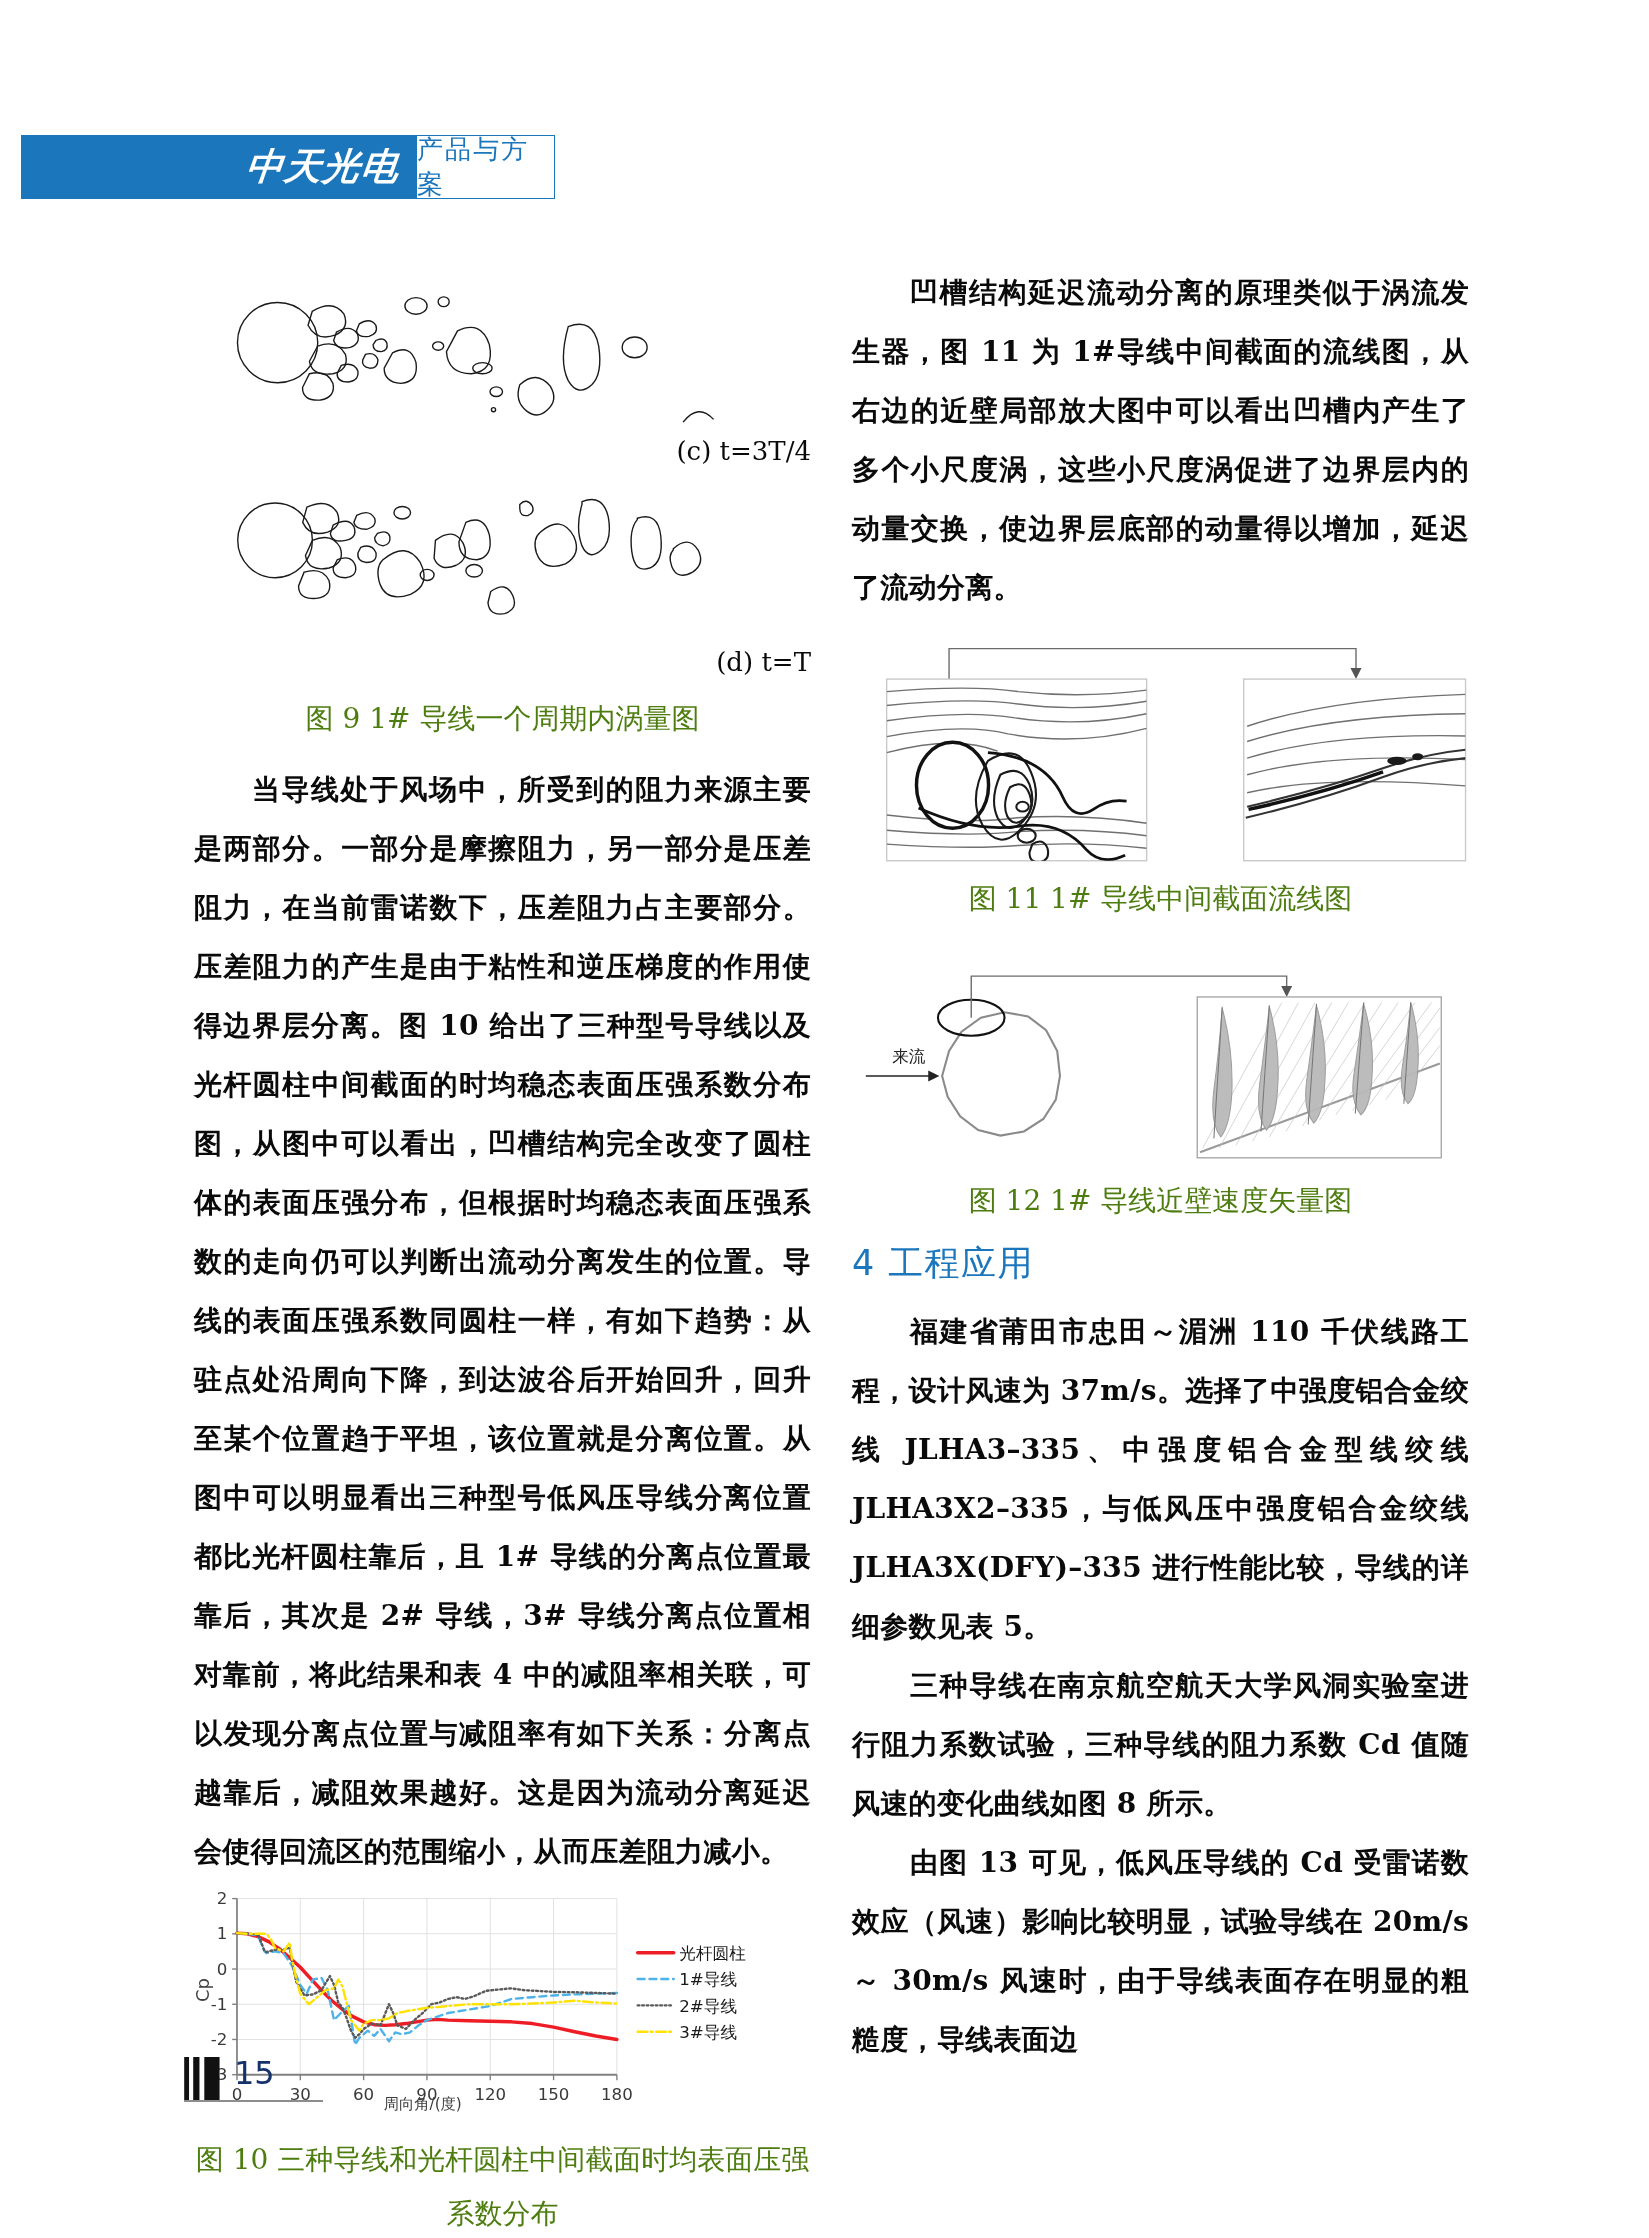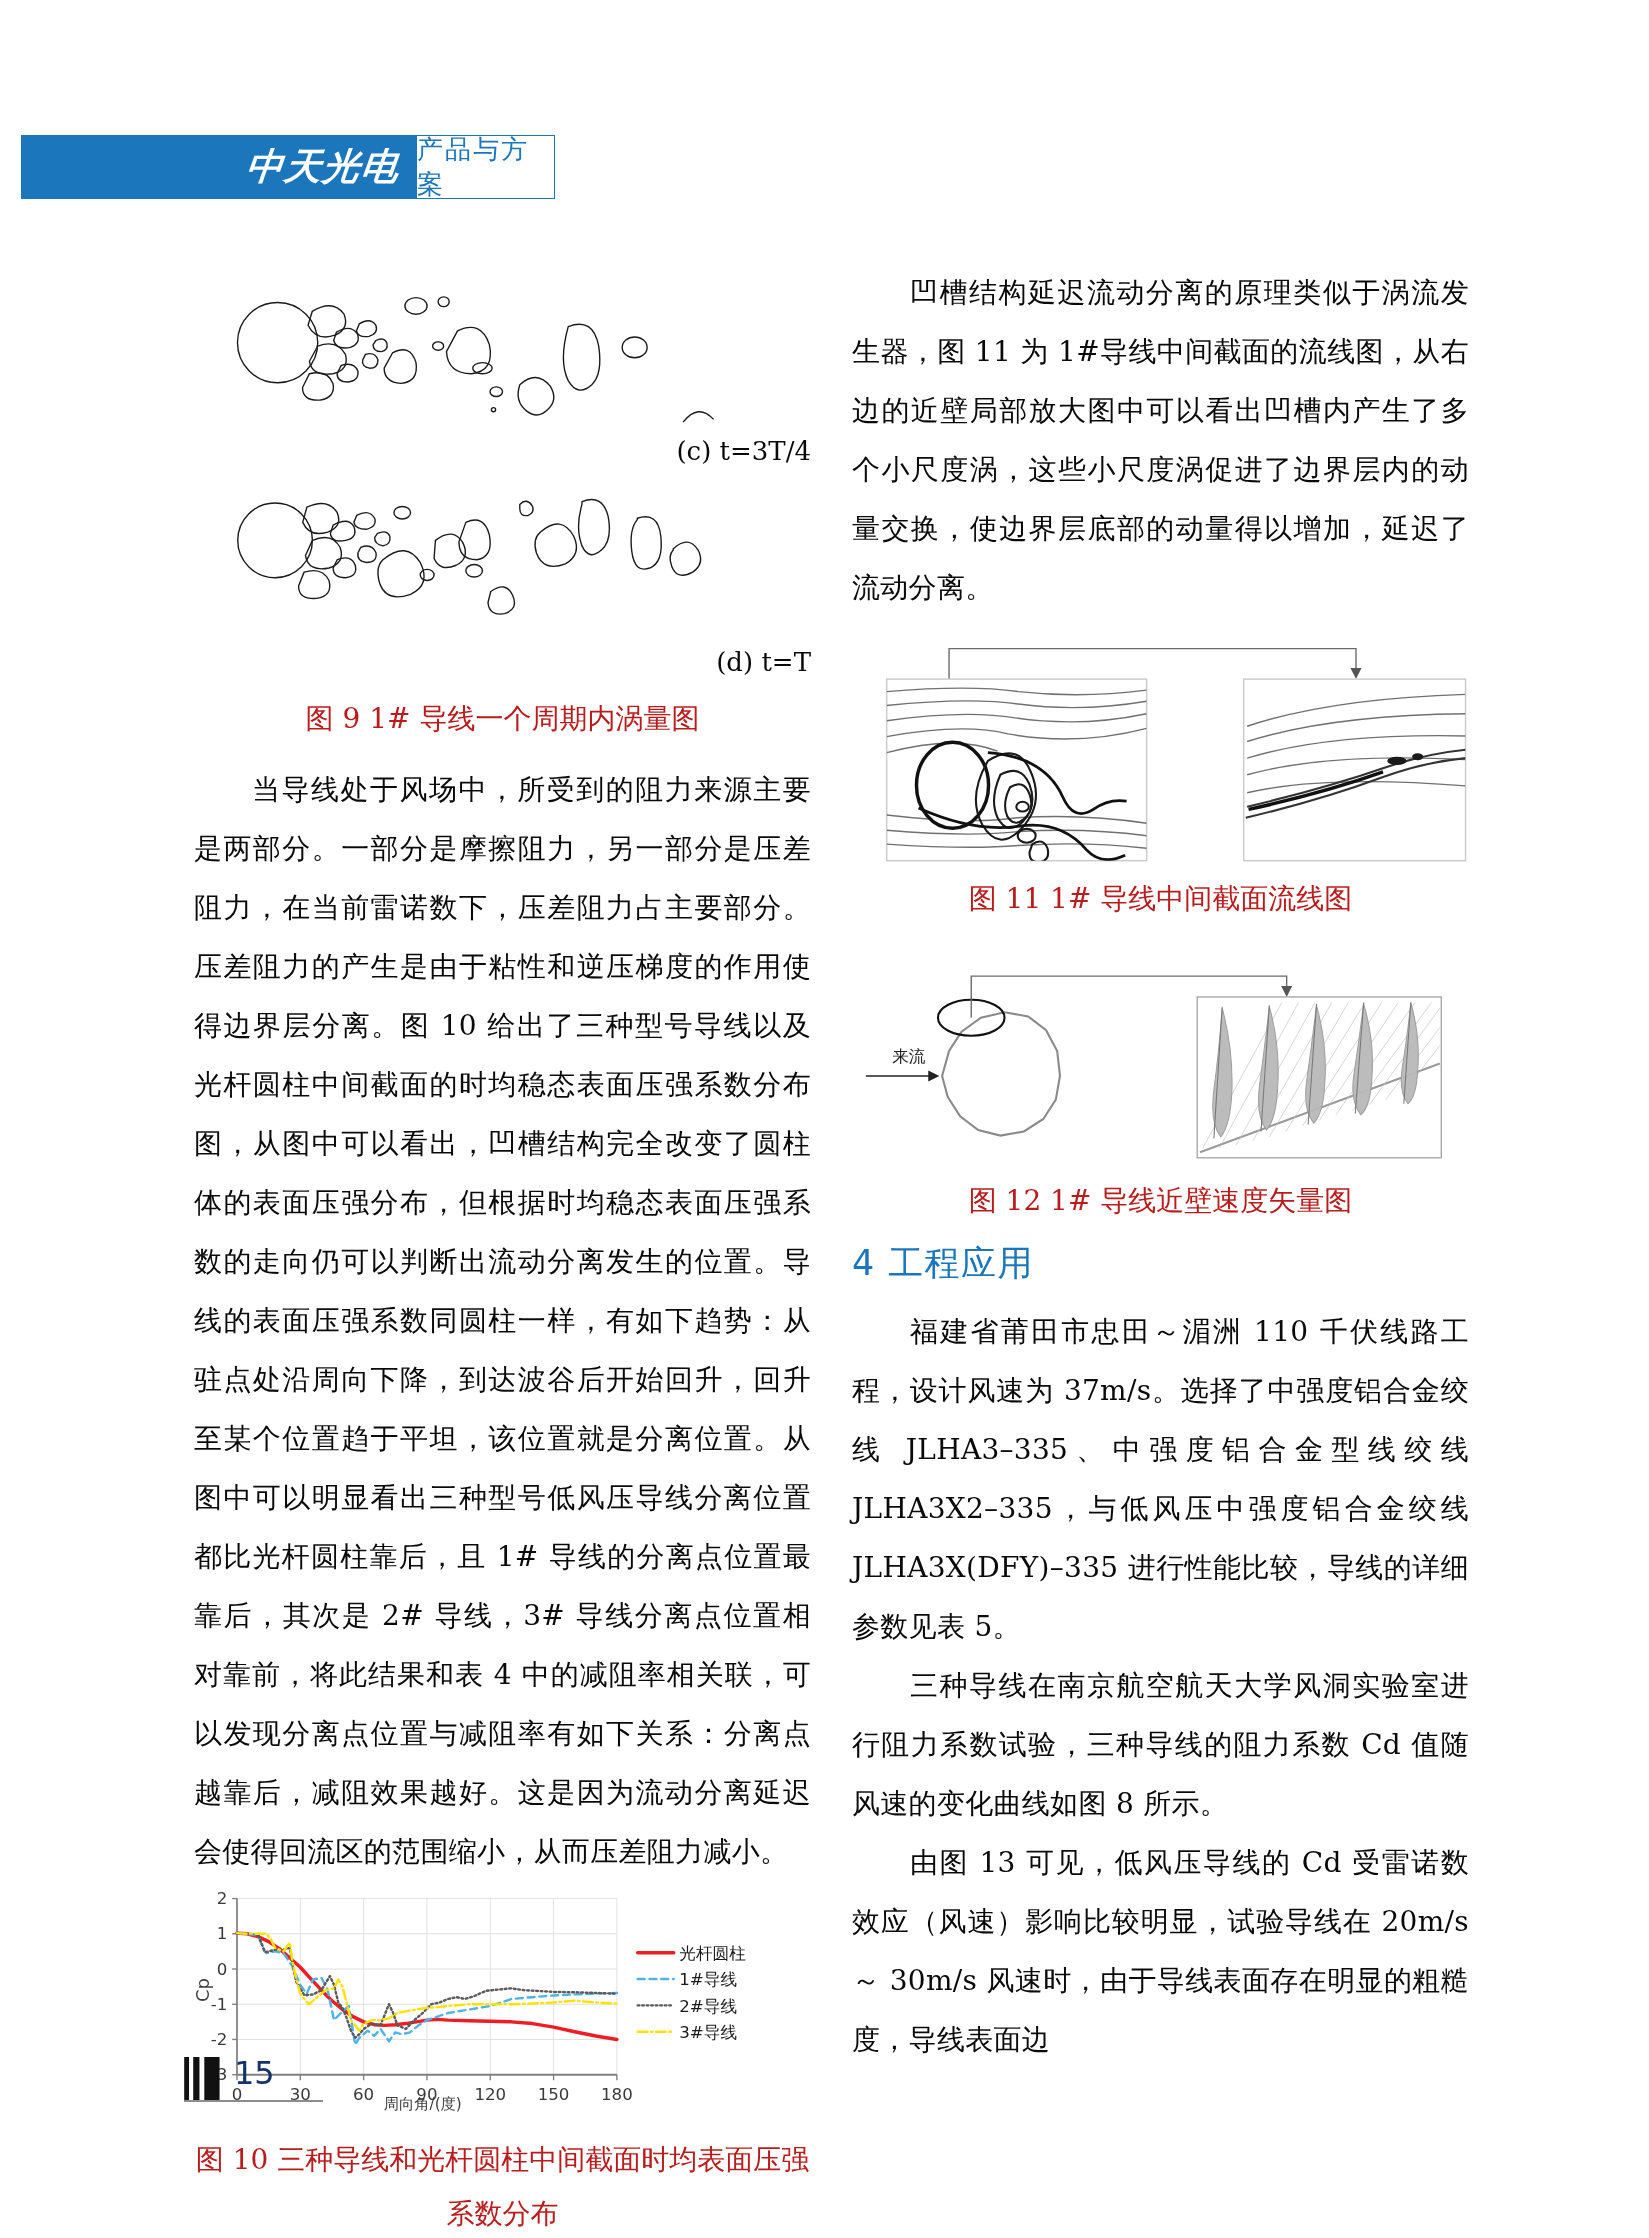--- a/index.html
+++ b/index.html
@@ -45,25 +45,26 @@
   #col-right{ left:852px; }
 
   p.body{
     font-size:28px;
     line-height:59px;
     margin:0 0 0 0;
     text-align:justify;
     text-justify:inter-ideograph;
     letter-spacing:0.3px;
     color:#0a0a0a;
+    font-weight:bold;
   }
   p.body.indent{ text-indent:58px; }
 
   .caption{
-    font-size:28px; text-align:center; color:#b91c1c;
+    font-size:28px; text-align:center; color:#4d7c0f;
     line-height:54px; margin:0;
   }
   .subcaption{
     font-size:26px; text-align:right; color:#0a0a0a;
     margin:0; padding:0;
     font-family:"DejaVu Serif", serif;
   }
 
   h2.section{
     color:#1b76bc;

